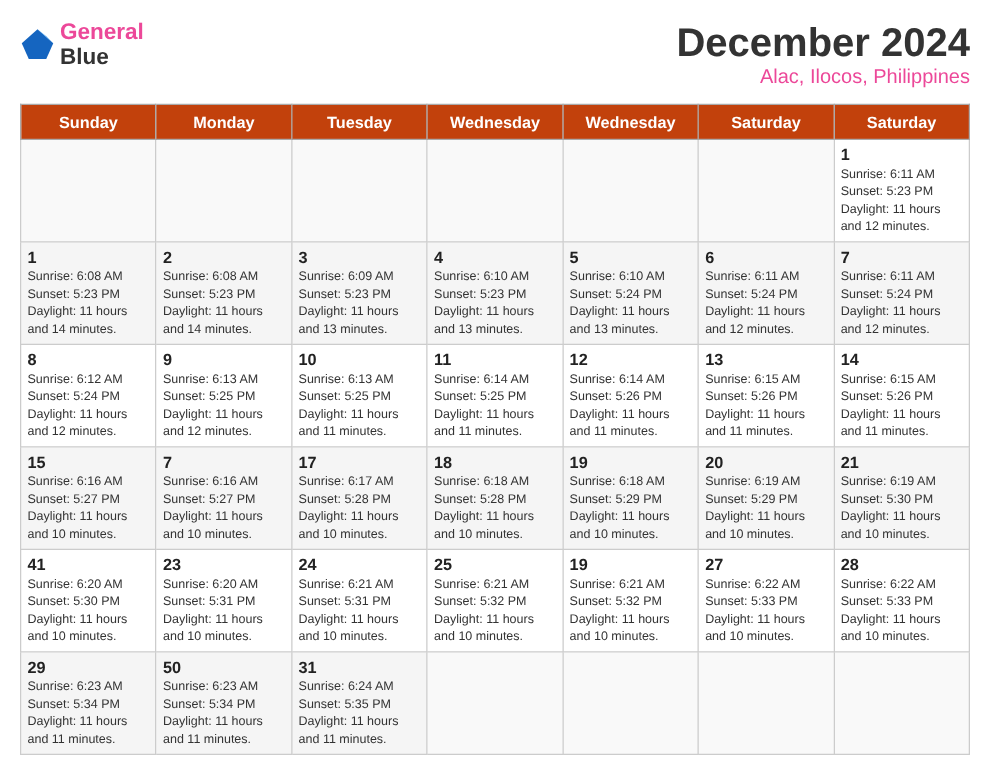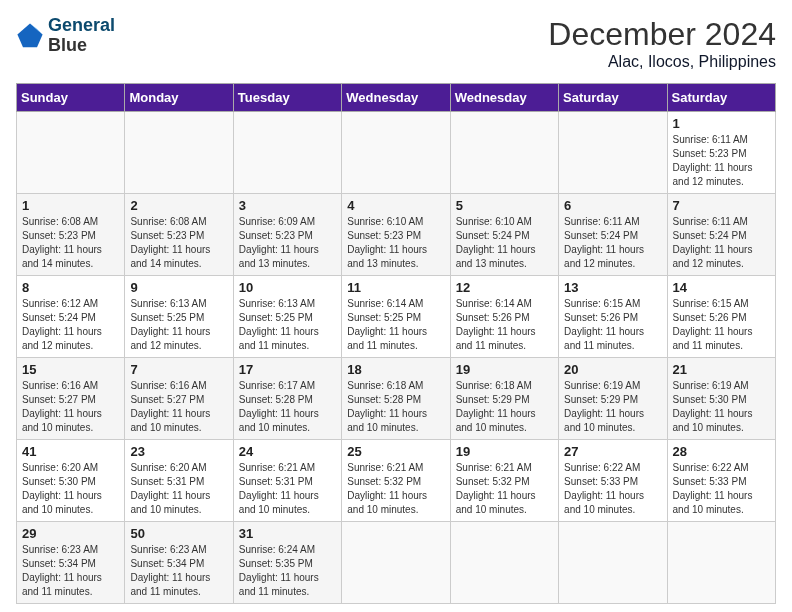--- a/index.html
+++ b/index.html
@@ -21,48 +21,48 @@
       align-items: center;
       gap: 4px;
     }
     .logo-text {
       font-size: 18px;
       font-weight: bold;
       color: #333;
       line-height: 1.1;
     }
     .logo-text span {
-      color: #0c4a6e;
+      color: #ec4899;
     }
     .logo-icon {
       width: 28px;
       height: 28px;
     }
     .title-block {
       text-align: right;
     }
     .month-title {
       font-size: 32px;
-      font-weight: normal;
+      font-weight: bold;
       color: #333;
     }
     .location-title {
       font-size: 16px;
-      color: #0f172a;
+      color: #ec4899;
     }
     table {
       width: 100%;
       border-collapse: collapse;
       font-size: 11px;
     }
     thead tr th {
-      background-color: #4c1d95;
+      background-color: #c2410c;
       color: #fff;
       padding: 6px 4px;
-      text-align: left;
+      text-align: center;
       font-size: 13px;
       font-weight: bold;
       border: 1px solid #aaa;
     }
     tbody tr td {
       border: 1px solid #ccc;
       vertical-align: top;
       padding: 4px 5px;
       width: 14.28%;
       height: 80px;

